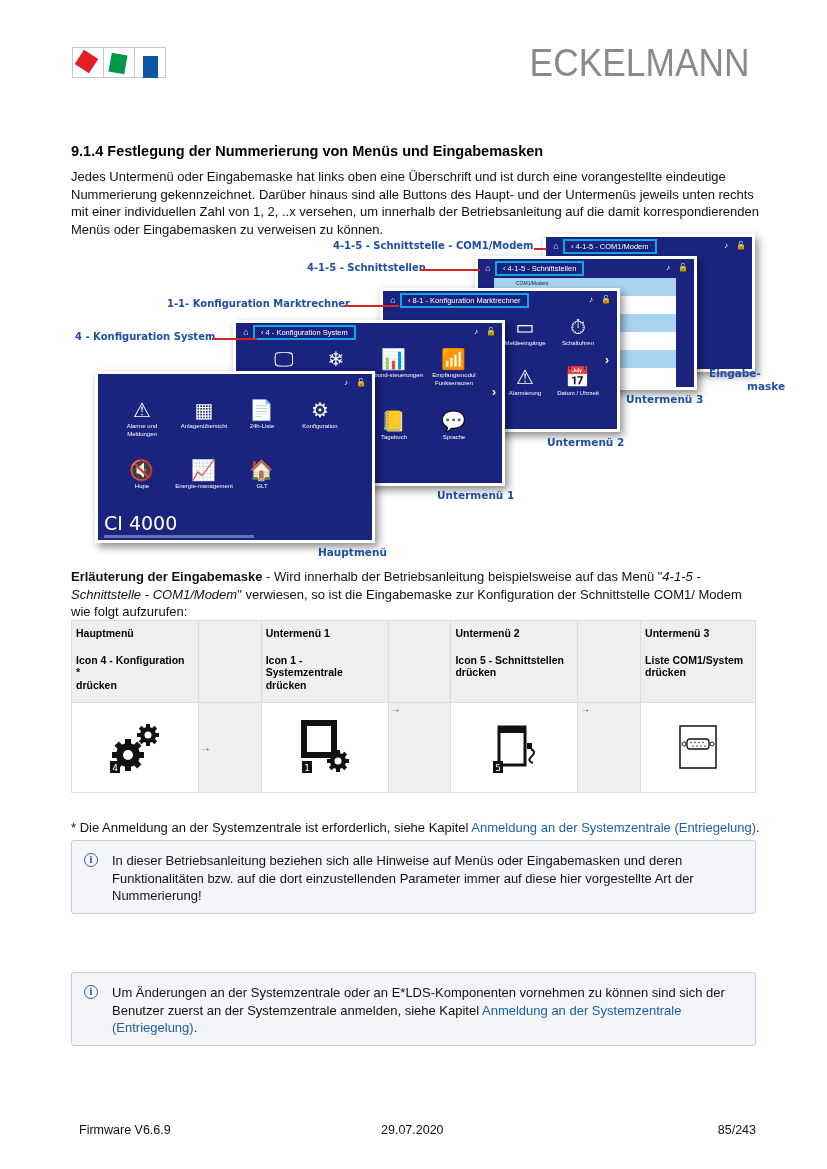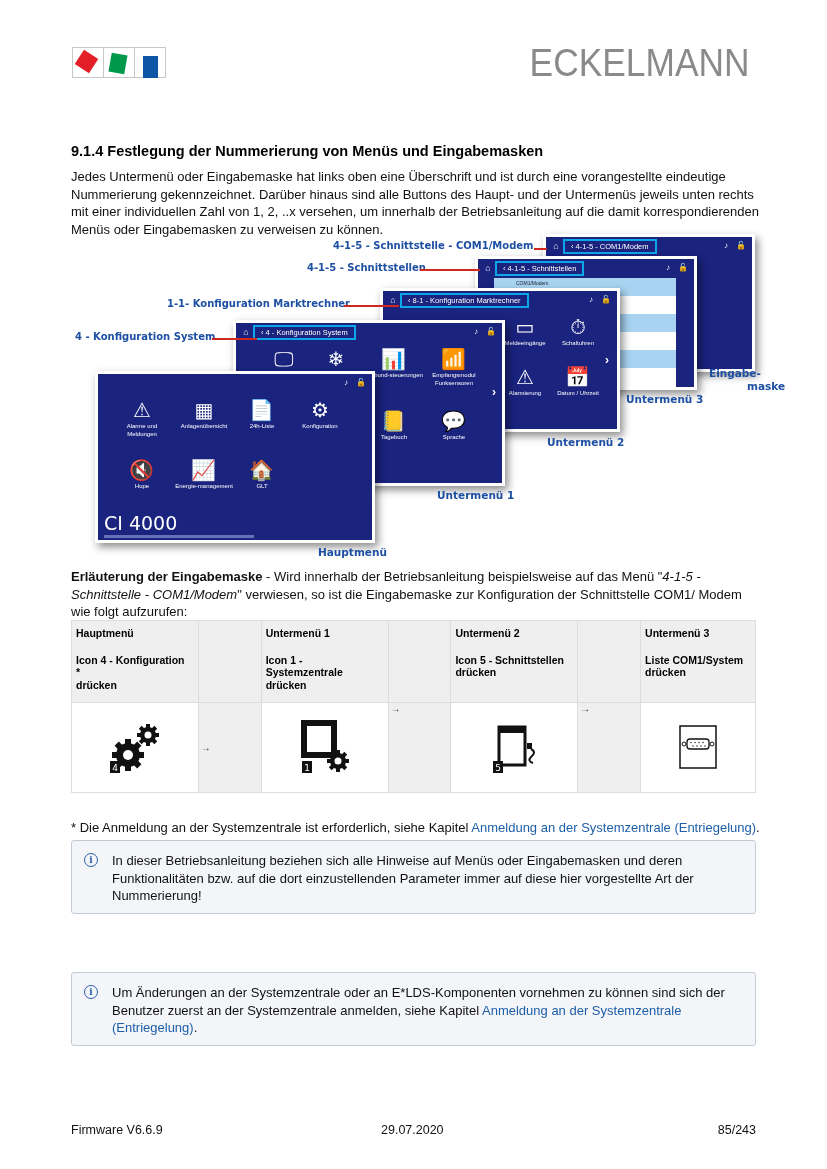--- a/index.html
+++ b/index.html
@@ -51,21 +51,21 @@
   .hd1 { display: block; margin-bottom: 14px; }
 
   
   .info { position: absolute; left: 71px; width: 685px; background: #f3f5f8; border: 1px solid #c3ccd6; border-radius: 3px; padding: 11px 14px 11px 40px; font-size: 13px; line-height: 17.5px; color: #111; }
   .info .i-ic { position: absolute; left: 12px; top: 12px; width: 14px; height: 14px; border: 1.3px solid #2b5ea8; border-radius: 50%; color: #2b5ea8; font-size: 9px; font-weight: bold; text-align: center; line-height: 12px; font-family: "DejaVu Serif", serif; }
   .info1 { top: 840px; height: 74px; }
   .info2 { top: 972px; height: 74px; }
 
   
   .ftr { top: 1123px; font-size: 12.5px; color: #111; }
-  .ftr-l { left: 71px; }
+  .ftr-l { left: 79px; }
   .ftr-c { left: 381px; }
   .ftr-r { right: 71px; }
 </style>
 </head>
 <body>
 
 <div class="abs logo">
   <div class="cell">
       <div class="red"></div>
     </div>

